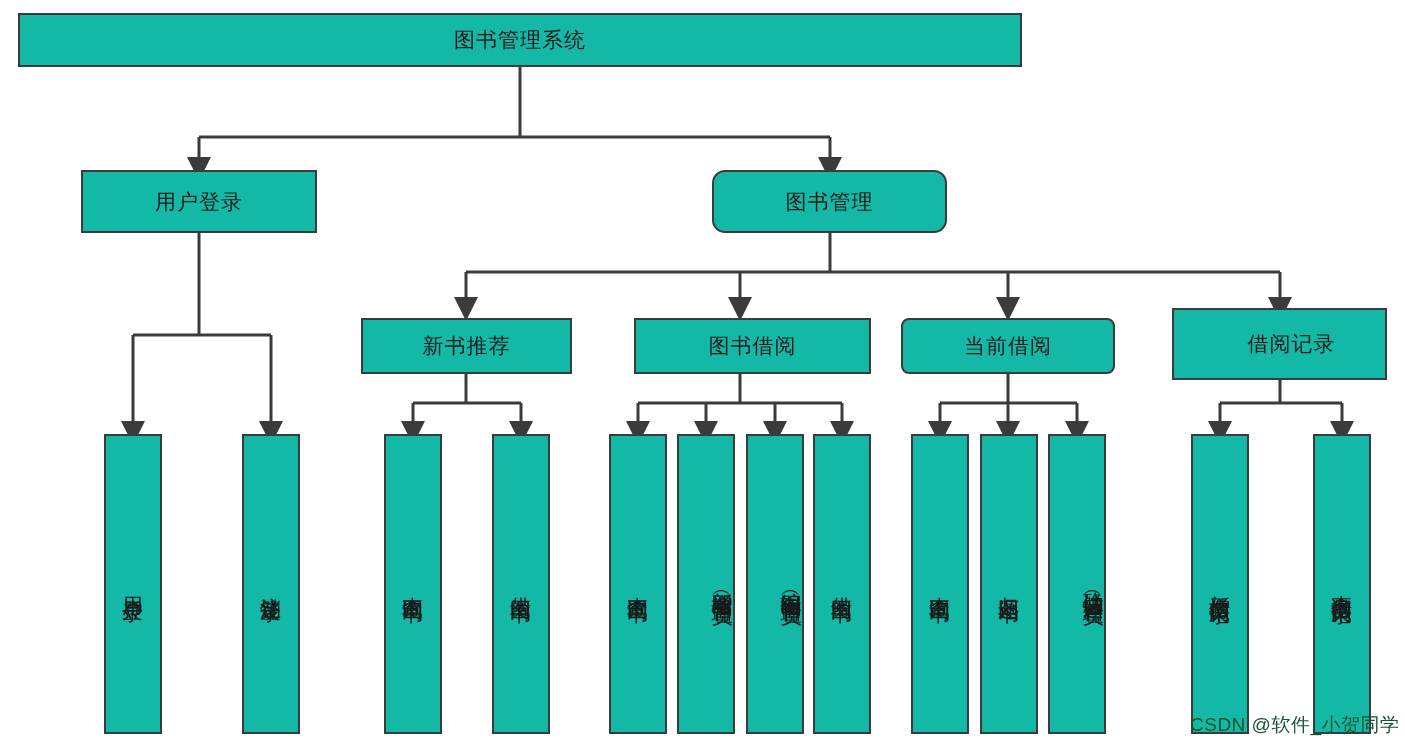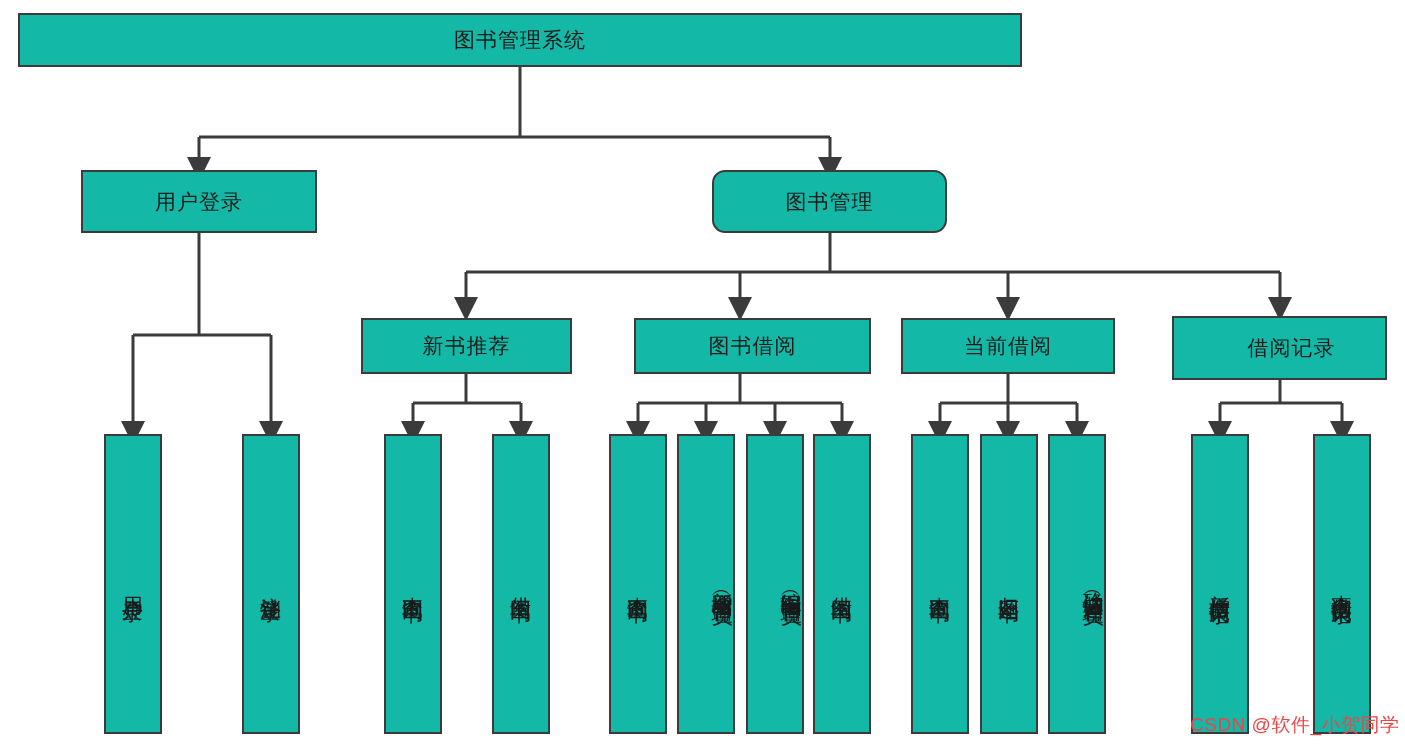--- a/index.html
+++ b/index.html
@@ -51,21 +51,21 @@
     top: 0;
     width: 1405px;
     height: 747px;
     pointer-events: none;
   }
   .watermark {
     position: absolute;
     left: 1190px;
     top: 712px;
     font-size: 19px;
-    color: #ef4444;
+    color: #14532d;
     white-space: nowrap;
     letter-spacing: 0.5px;
   }
 </style>
 </head>
 <body>
 
 <div id="canvas">
 
   <svg class="edges" viewBox="0 0 1405 747">
@@ -118,22 +118,22 @@
     </g>
   </svg>
 
   <div class="node horiz" style="left:18px; top:13px; width:1004px; height:54px;">图书管理系统</div>
 
   <div class="node horiz" style="left:81px; top:170px; width:236px; height:63px;">用户登录</div>
   <div class="node horiz" style="left:712px; top:170px; width:235px; height:63px;border-radius:13px;">图书管理</div>
 
   <div class="node horiz" style="left:361px; top:318px; width:211px; height:56px;">新书推荐</div>
   <div class="node horiz" style="left:634px; top:318px; width:237px; height:56px;">图书借阅</div>
-  <div class="node horiz" style="left:901px; top:318px; width:214px; height:56px;">当前借阅</div>
-  <div class="node horiz" style="left:1172px; top:316px; width:215px; height:64px;padding-left:24px;">借阅记录</div>
+  <div class="node horiz" style="left:901px; top:318px; width:214px; height:56px;border-radius:8px;">当前借阅</div>
+  <div class="node horiz" style="left:1172px; top:308px; width:215px; height:72px;padding-left:24px;">借阅记录</div>
 
   <div class="node vert centered" style="left:104px; top:434px; width:58px; height:300px;">用户登录</div>
   <div class="node vert centered" style="left:242px; top:434px; width:58px; height:300px;">注销登录</div>
 
   <div class="node vert centered" style="left:384px; top:434px; width:58px; height:300px;">查询图书</div>
   <div class="node vert centered" style="left:492px; top:434px; width:58px; height:300px;">借阅图书</div>
 
   <div class="node vert centered" style="left:609px; top:434px; width:58px; height:300px;">查询图书</div>
   <div class="node vert" style="left:677px; top:434px; width:58px; height:300px;">新增图书（管理员）</div>
   <div class="node vert" style="left:746px; top:434px; width:58px; height:300px;">编辑图书（管理员）</div>

